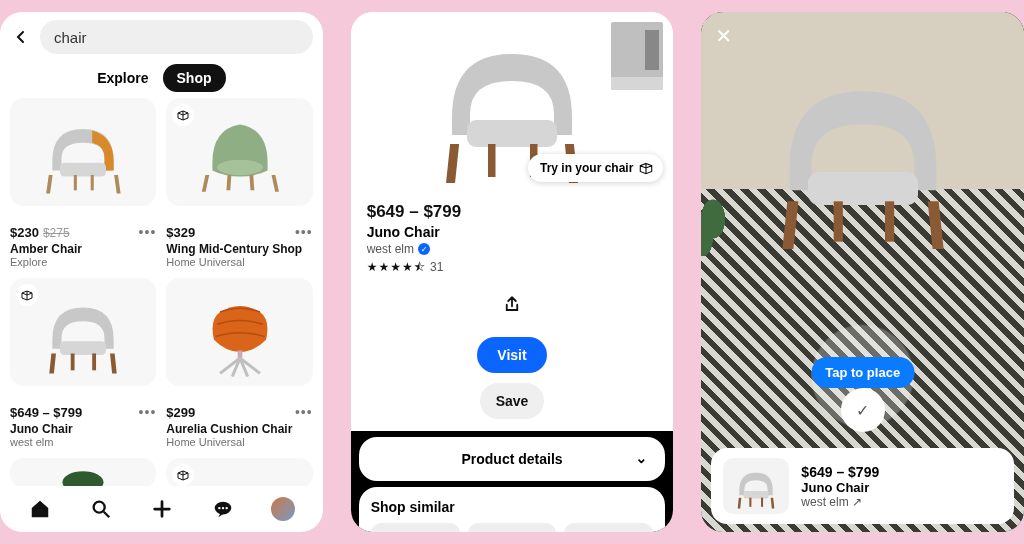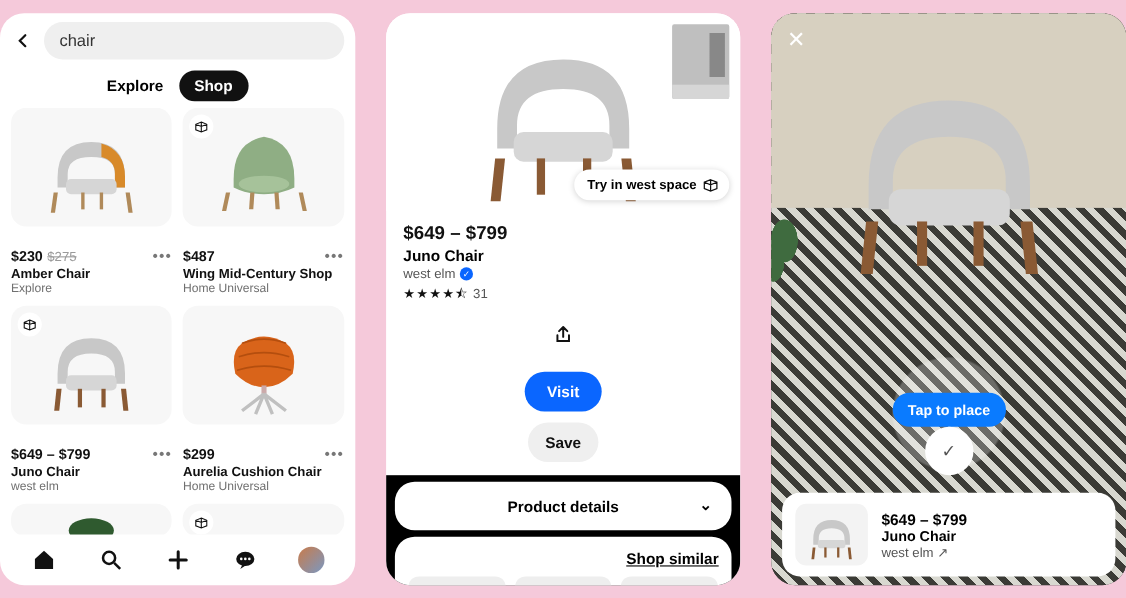--- a/index.html
+++ b/index.html
@@ -39,21 +39,21 @@
   .stars { font-size:12px; color:#111; margin-top:2px; letter-spacing:1px;}
   .stars .cnt { color:#555; letter-spacing:0; margin-left:4px;}
   .p2-actions { display:flex; align-items:center; padding:8px 16px 12px 16px; gap:10px;flex-direction:column;}
   .share-ic{ font-size:16px; }
   .spacer{flex:1;}
   .btn-visit { background:#0a66ff; color:#fff; border-radius:24px; padding:10px 20px; font-size:14px; font-weight:700;}
   .btn-save { background:#efefef; color:#111; border-radius:24px; padding:10px 16px; font-size:14px; font-weight:700;}
   .p2-blackgap{ background:#000; padding:6px 8px 0 8px; display:flex; flex-direction:column; gap:6px; flex:1;}
   .section-pill { background:#fff; border-radius:18px; padding:14px 16px; text-align:center; font-size:14px; font-weight:700; position:relative;}
   .section-pill .chev { position:absolute; right:18px; top:13px; font-size:14px;}
-  .sim-row { background:#fff; border-radius:18px 18px 0 0; padding:12px 12px 0 12px; text-align:right; font-size:14px; font-weight:700;text-decoration:underline;}
+  .sim-row { background:#fff; border-radius:18px 18px 0 0; padding:12px 12px 0 12px; text-align:left; font-size:14px; font-weight:700;}
   .sim-thumbs{display:flex; gap:8px; margin-top:8px;}
   .sim-thumbs div{flex:1; height:12px; background:#eee; border-radius:10px 10px 0 0;}
   
   .p3 { background:#333; }
   .p3-scene { position:relative; flex:1; overflow:hidden;
     background:
       radial-gradient(circle at 50% 70%, rgba(255,255,255,.25) 0 50px, transparent 52px),
       repeating-linear-gradient(45deg,#d8d8d0 0 6px,#3b3b36 6px 12px),
       linear-gradient(#cfcabb 0 0) 0 0/100% 34% no-repeat;
   }
@@ -149,21 +149,21 @@
         <div class="ar-badge">
             <svg width="12" height="14" viewBox="0 0 12 14">
               <use href="#ar-cube"></use>
             </svg>
           </div>
         <svg class="chair-svg" viewBox="0 0 120 120">
             <use href="#chair-green"></use>
           </svg>
       </div>
       <div class="priceline">
-        <span class="price">$487</span>
+        <span class="price">$329</span>
         <span class="dots">•••</span>
       </div>
       <div class="pname">Wing Mid-Century Shop</div>
       <div class="brand">Home Universal</div>
     </div>
 
     <div class="card">
       <div class="imgbox">
         <div class="ar-badge">
             <svg width="12" height="14" viewBox="0 0 12 14">
@@ -243,21 +243,21 @@
   </div>
 </div>
 
 <div class="phone">
   <div class="p2-hero">
     <svg width="190" height="180" viewBox="0 0 120 120">
         <use href="#chair-gray"></use>
       </svg>
     <div class="p2-thumb"></div>
     <div class="try-pill">
-      <span>Try in west space</span>
+      <span>Try in your chair</span>
       <svg width="14" height="16" viewBox="0 0 12 14">
           <use href="#ar-cube"></use>
         </svg>
     </div>
   </div>
   <div class="p2-info">
     <div class="p2-price">$649 – $799</div>
     <div class="p2-name">Juno Chair</div>
     <div class="p2-brand">
       <span>west elm</span>

